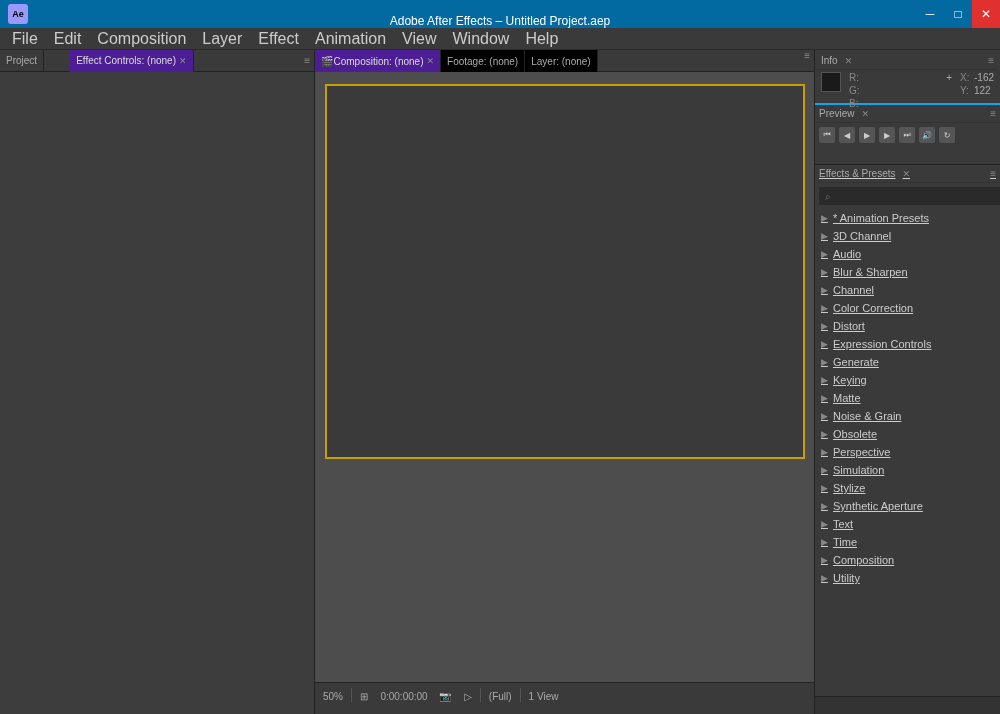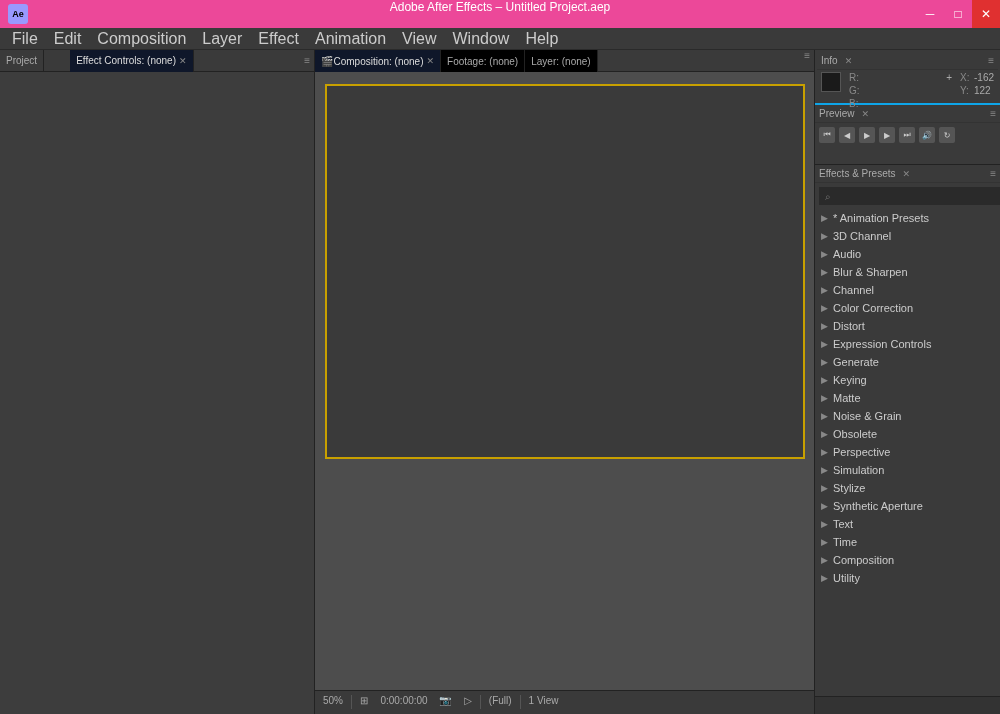--- a/index.html
+++ b/index.html
@@ -1,23 +1,23 @@
 <!DOCTYPE html>
 <html><head>
   <meta charset="utf-8">
   <style>
     * { margin: 0; padding: 0; box-sizing: border-box; }
     body { width: 1000px; height: 714px; background: #3a3a3a; font-family: Arial, sans-serif; font-size: 11px; color: #cccccc; overflow: hidden; }
 
     
     .title-bar {
-      background: #ec4899;
+      background: #0369a1;
       height: 28px;
       display: flex;
-      align-items: flex-start;
+      align-items: flex-end;
       justify-content: center;
       position: relative;
     }
     .title-bar-text {
       color: #fff;
       font-size: 12px;
     }
     .title-bar-controls {
       position: absolute;
       right: 0;
@@ -94,21 +94,21 @@
       display: flex;
       align-items: center;
       height: 22px;
       padding: 0 6px;
       font-size: 10px;
       color: #aaa;
       border-right: 1px solid #222;
       cursor: pointer;
       white-space: nowrap;
     }
-    .panel-tab.active { background: #0f172a; color: #ddd; }
+    .panel-tab.active { background: #4c1d95; color: #ddd; }
     .panel-menu-btn {
       margin-left: auto;
       padding: 0 4px;
       color: #888;
       cursor: pointer;
       font-size: 10px;
     }
 
     .panel-content {
       background: #3d3d3d;
@@ -143,24 +143,24 @@
       width: 480px;
       height: 375px;
       background: #3a3a3a;
       border: 2px solid #c8a000;
       position: absolute;
       top: 12px;
       left: 10px;
     }
     .comp-toolbar {
       background: #3a3a3a;
-      height: 24px;
-      display: flex;
-      align-items: flex-start;
-      padding: 4px 4px;
+      height: 32px;
+      display: flex;
+      align-items: flex-end;
+      padding: 12px 4px;
       gap: 4px;
       font-size: 10px;
       color: #aaa;
       border-top: 1px solid #222;
       flex-shrink: 0;
     }
     .comp-toolbar-item {
       padding: 0 4px;
       cursor: pointer;
     }
@@ -245,20 +245,21 @@
       justify-content: center;
       cursor: pointer;
       font-size: 8px;
     }
 
     .effects-panel {
       flex: 1;
       display: flex;
       flex-direction: column;
       overflow: hidden;
+      text-decoration: underline;
     }
     .effects-tab-bar {
       display: flex;
       align-items: center;
       height: 18px;
       border-bottom: 1px solid #333;
       flex-shrink: 0;
     }
     .effects-search {
       background: #2a2a2a;

